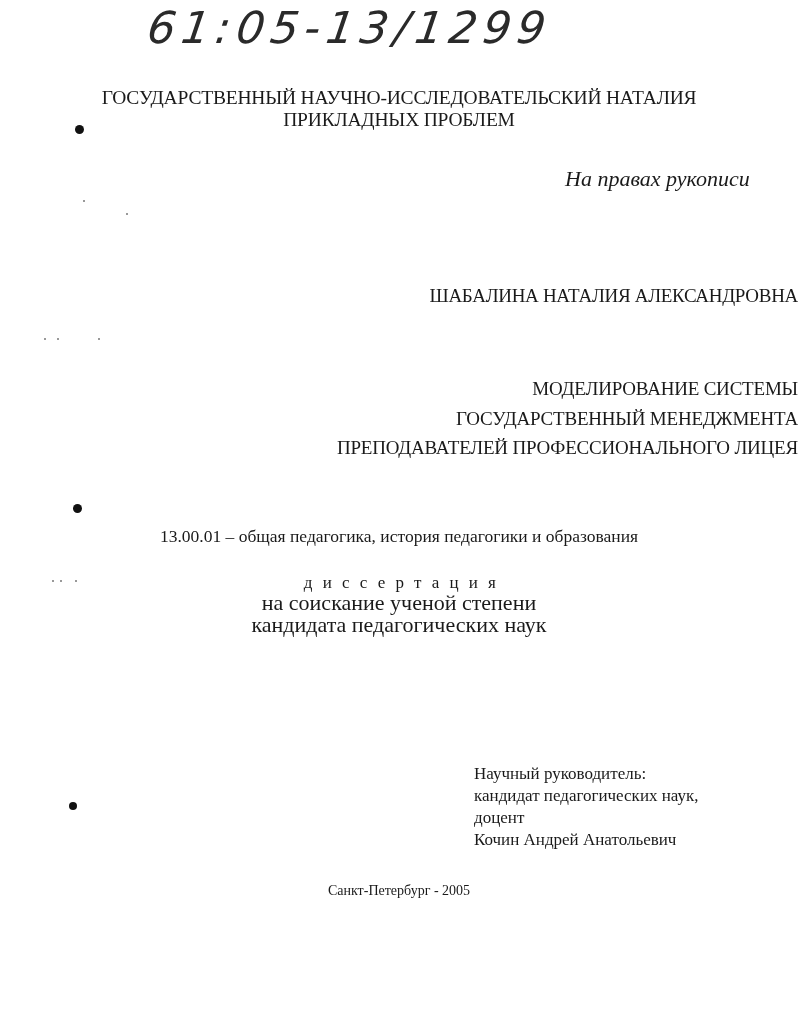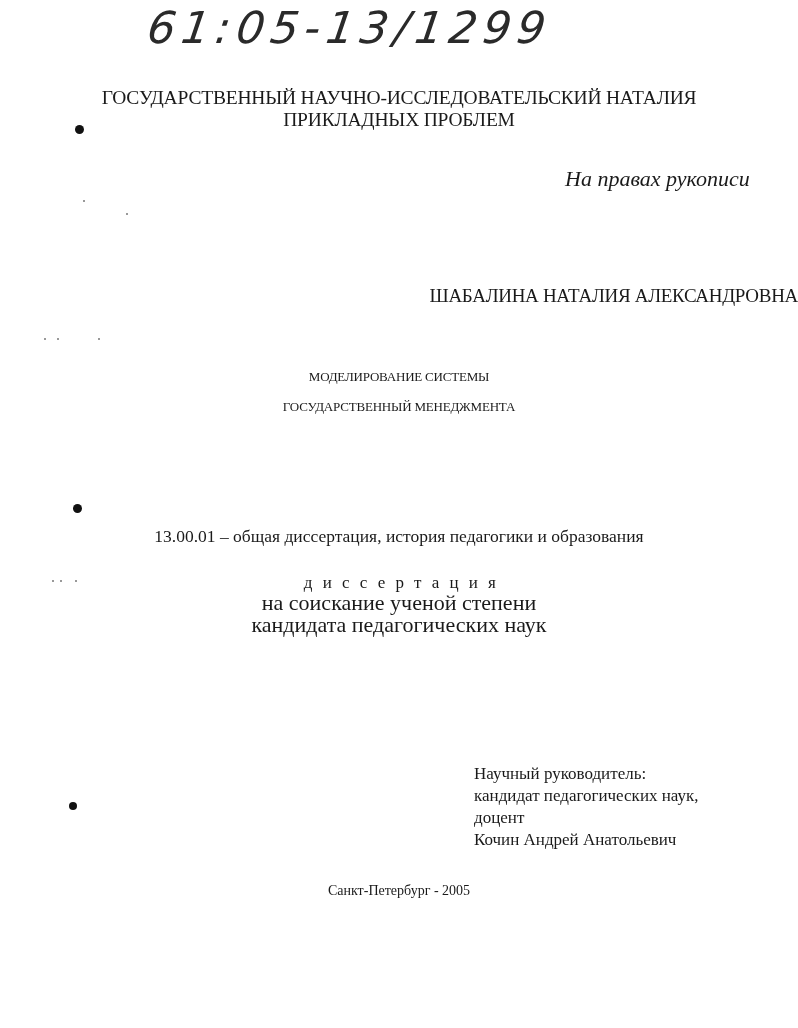--- a/index.html
+++ b/index.html
@@ -10,21 +10,21 @@
     .abs { position: absolute; }
     .center { left: 0; width: 798px; text-align: center; }
     .handwritten {
       left: 148px; top: 2px; font-family: "DejaVu Sans", sans-serif;
       font-style: italic; font-weight: 300; font-size: 44px; letter-spacing: 6px;
       color: #2a2a2a; transform: skewX(-8deg);
     }
     .institute { top: 87px; font-size: 19.5px; line-height: 22px; letter-spacing: -0.2px; }
     .rights { left: 521px; top: 166px; font-size: 22px; font-style: italic; margin-left: 44px; }
     .author { top: 285px; font-size: 19px; letter-spacing: -0.3px; text-align: right; }
-    .title { top: 362px; font-size: 13px; line-height: 29.5px; letter-spacing: -0.2px; }
+    .title { top: 374px; font-size: 19px; line-height: 29.5px; letter-spacing: -0.2px; text-align: right; }
     .specialty { top: 526px; font-size: 17.5px; }
     .diss-word { top: 573px; font-size: 17px; letter-spacing: 10.2px; padding-left: 6px; }
     .degree { top: 592px; font-size: 22px; line-height: 22px; }
     .supervisor { left: 474px; top: 723px; font-size: 17px; line-height: 22px; margin-top: 40px; }
     .city { top: 883px; font-size: 14px; }
     .dot { background: #111; border-radius: 50%; }
     .speck { background: #999; width: 2px; height: 2px; }
   </style>
 </head>
 <body>
@@ -36,23 +36,24 @@
   <div>ПРИКЛАДНЫХ ПРОБЛЕМ</div>
 </div>
 
 <div class="abs rights">На правах рукописи</div>
 
 <div class="abs center author">ШАБАЛИНА НАТАЛИЯ АЛЕКСАНДРОВНА</div>
 
 <div class="abs center title">
   <div>МОДЕЛИРОВАНИЕ СИСТЕМЫ</div>
   <div>ГОСУДАРСТВЕННЫЙ МЕНЕДЖМЕНТА</div>
+  <div>ПРЕПОДАВАТЕЛЕЙ ПРОФЕССИОНАЛЬНОГО ЛИЦЕЯ</div>
 </div>
 
-<div class="abs center specialty">13.00.01 – общая диссертация, история педагогики и образования</div>
+<div class="abs center specialty">13.00.01 – общая педагогика, история педагогики и образования</div>
 
 <div class="abs center diss-word">диссертация</div>
 
 <div class="abs center degree">
   <div>на соискание ученой степени</div>
   <div>кандидата педагогических наук</div>
 </div>
 
 <div class="abs supervisor">
   <div>Научный руководитель:</div>

